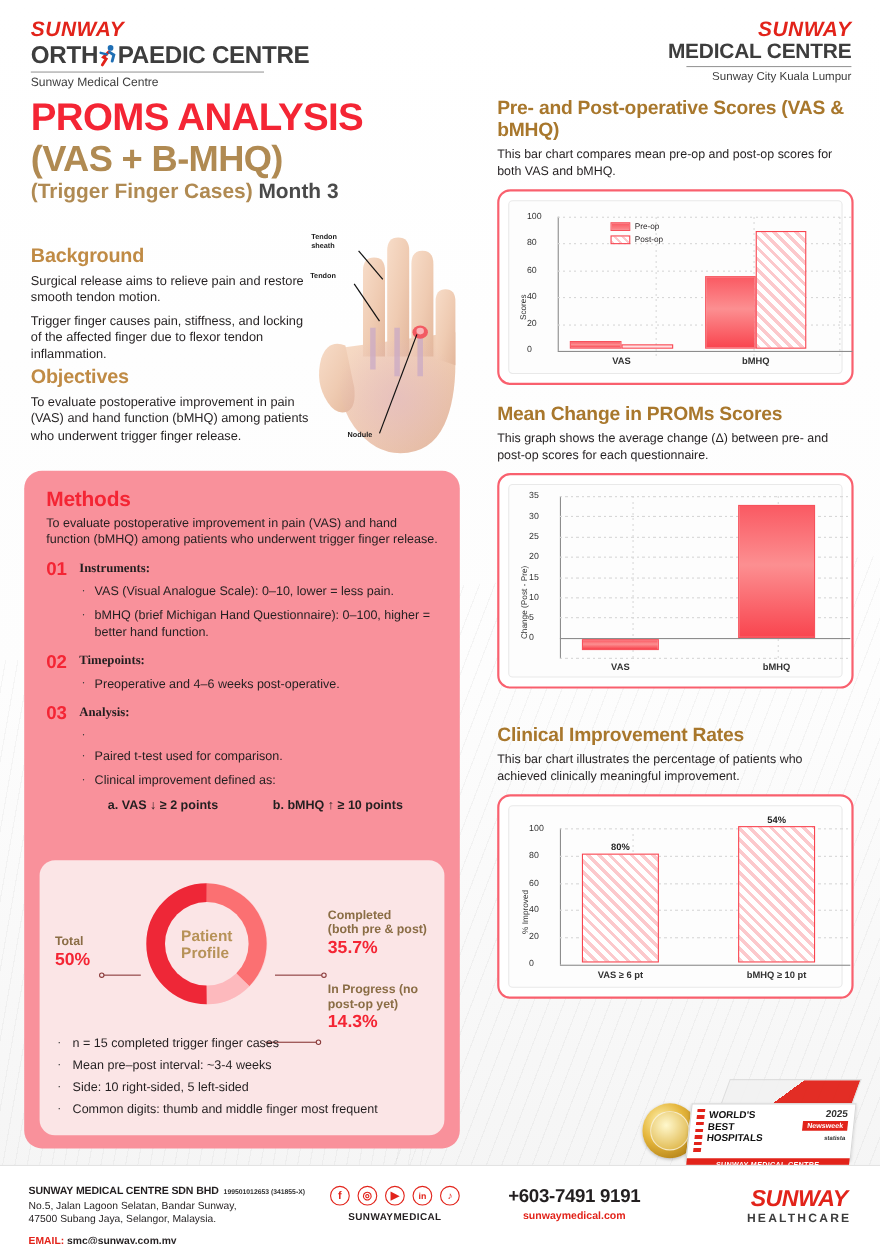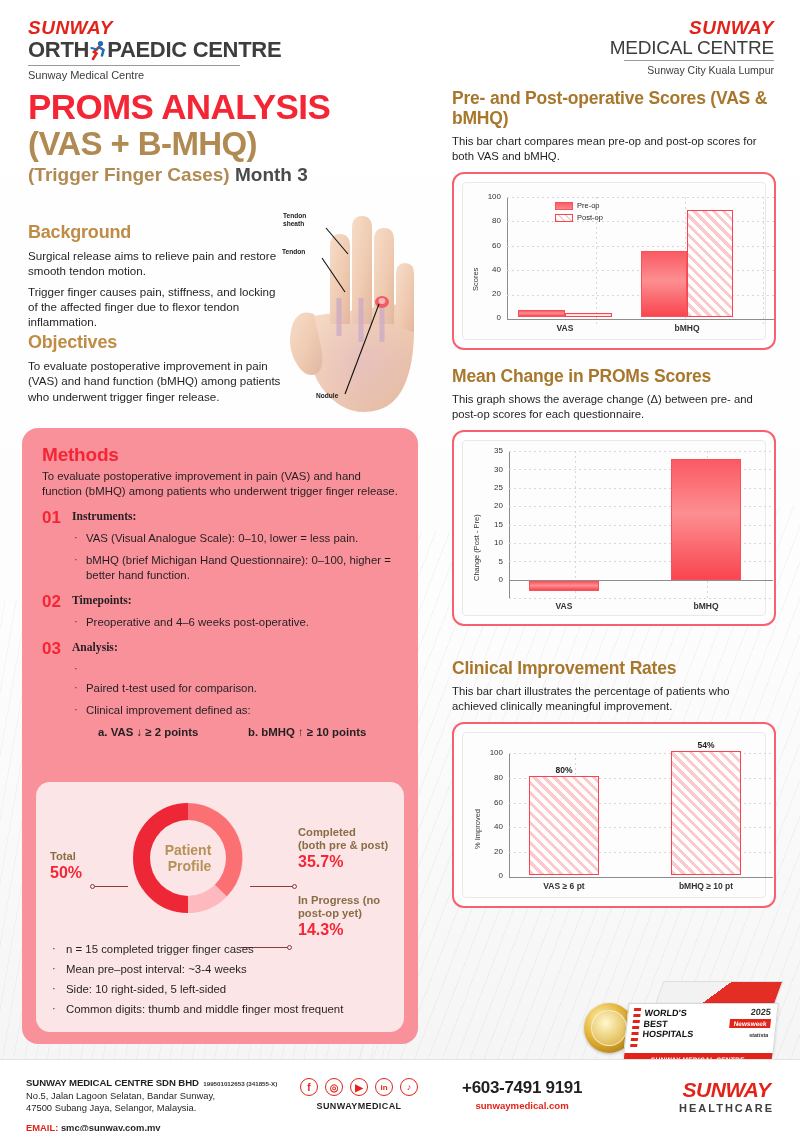--- a/index.html
+++ b/index.html
@@ -24,21 +24,21 @@
   .logo-sunway { font-size:19px; line-height:19px; }
   .logo-ortho { font-size:22px; font-weight:800; line-height:26px; letter-spacing:-.3px; color:#3d3d3d;
       display:flex; align-items:center; }
   .ortho-mark { display:inline-block; width:20px; height:22px; position:relative; margin:0 -1px; }
   .ortho-mark svg { position:absolute; left:0; top:1px; }
   .logo-rule { width:212px; height:1px; background:#9a9a9a; margin:2px 0 3px; }
   .logo-sub { font-size:11px; color:#3d3d3d; }
 
   .hdr-right { position:absolute; right:26px; top:18px; text-align:right; }
   .hdr-right .logo-sunway { font-size:19px; }
-  .hdr-right .mc { font-size:19px; font-weight:400; color:#3d3d3d; letter-spacing:-.2px; line-height:21px;}
+  .hdr-right .mc { font-size:19px; font-weight:700; color:#3d3d3d; letter-spacing:-.2px; line-height:21px;}
   .hdr-right .logo-rule { width:150px; margin-left:auto; }
   .hdr-right .logo-sub { font-size:10.5px; }
 
   
   .title-block { position:absolute; left:28px; top:88px; }
   .t1 { font-size:35px; font-weight:800; color:#f42534; letter-spacing:-.6px; line-height:38px; }
   .t2 { font-size:33px; font-weight:800; color:#b08a52; letter-spacing:-.6px; line-height:36px; }
   .t3 { font-size:19px; font-weight:700; color:#b08a52; line-height:26px; }
   .t3 .m3 { color:#4a4a4a; }
 
@@ -69,41 +69,41 @@
   .sub-txt { font-size:11.4px; line-height:15px; }
   .ab-row { display:flex; margin-top:8px; padding-left:26px; font-size:11.4px; font-weight:600; }
   .ab-row .a { width:150px; }
 
   
   .donut-panel { position:absolute; left:36px; top:782px; width:368px; height:250px;
      background:#fbe5e6; border-radius:14px; }
   .donut { position:absolute; left:88px; top:12px; width:128px; height:128px; }
   .donut-center { position:absolute; left:26px; top:26px; width:76px; height:76px; border-radius:50%;
      background:#fbe5e6; display:flex; align-items:center; justify-content:center; }
-  .donut-center span { font-size:14px; font-weight:800; color:#b79258; line-height:16px; text-align:right; }
+  .donut-center span { font-size:14px; font-weight:800; color:#b79258; line-height:16px; text-align:left; }
   .lbl { position:absolute; }
   .lbl .cap { font-size:11.2px; font-weight:700; color:#8a6d45; line-height:13px; }
   .lbl .val { font-size:16px; font-weight:800; color:#f42534; line-height:19px; }
   .leader { position:absolute; background:#8a3b3b; height:1px; }
   .leader-dot { position:absolute; width:5px; height:5px; border:1px solid #8a3b3b; border-radius:50%; background:#fbe5e6;}
   .facts { position:absolute; left:14px; top:160px; width:346px; }
   .fact { display:flex; margin-bottom:6px; }
   .fact .dot { width:16px; flex:0 0 16px; }
   .fact .ftx { font-size:11.4px; line-height:14px; }
 
   
   .rcol { position:absolute; left:452px; top:88px; width:324px; }
   .r-h { font-size:17.5px; font-weight:800; color:#a8772c; line-height:20px; letter-spacing:-.2px; }
   .r-p { font-size:11.3px; line-height:14.5px; margin-top:6px; }
   .chart-card { border:2.5px solid #f9606e; border-radius:12px; background:#fff; margin-top:9px;
      padding:8px; position:relative; }
   .chart-inner { background:#fdfdfd; border:1px solid #e9e9e9; border-radius:4px; position:relative; }
   .ytitle { position:absolute; font-size:7.5px; color:#333; transform:rotate(-90deg);
       transform-origin:left top; white-space:nowrap; }
-  .ytick { position:absolute; font-size:8px; color:#333; text-align:right; width:22px; }
+  .ytick { position:absolute; font-size:8px; color:#333; width:22px; }
   .xtick { position:absolute; font-size:8.5px; color:#333; text-align:center; font-weight:600; }
   .gridline { position:absolute; height:1px; width:100%;
      background:repeating-linear-gradient(90deg,#d7d7d7 0 2px, transparent 2px 5px); }
   .vgrid { position:absolute; width:1px;
      background:repeating-linear-gradient(180deg,#d9d9d9 0 2px, transparent 2px 5px); }
   .axis-y { position:absolute; width:1.2px; background:#8d8d8d; }
   .axis-x { position:absolute; height:1.2px; background:#8d8d8d; }
   .bar-solid { position:absolute; background:linear-gradient(180deg,#fa5a63 0%, #fc8f91 45%, #f9454f 100%);
       border:1px solid #f7525c; }
   .bar-hatch { position:absolute; border:1.4px solid #f9444f; background:

